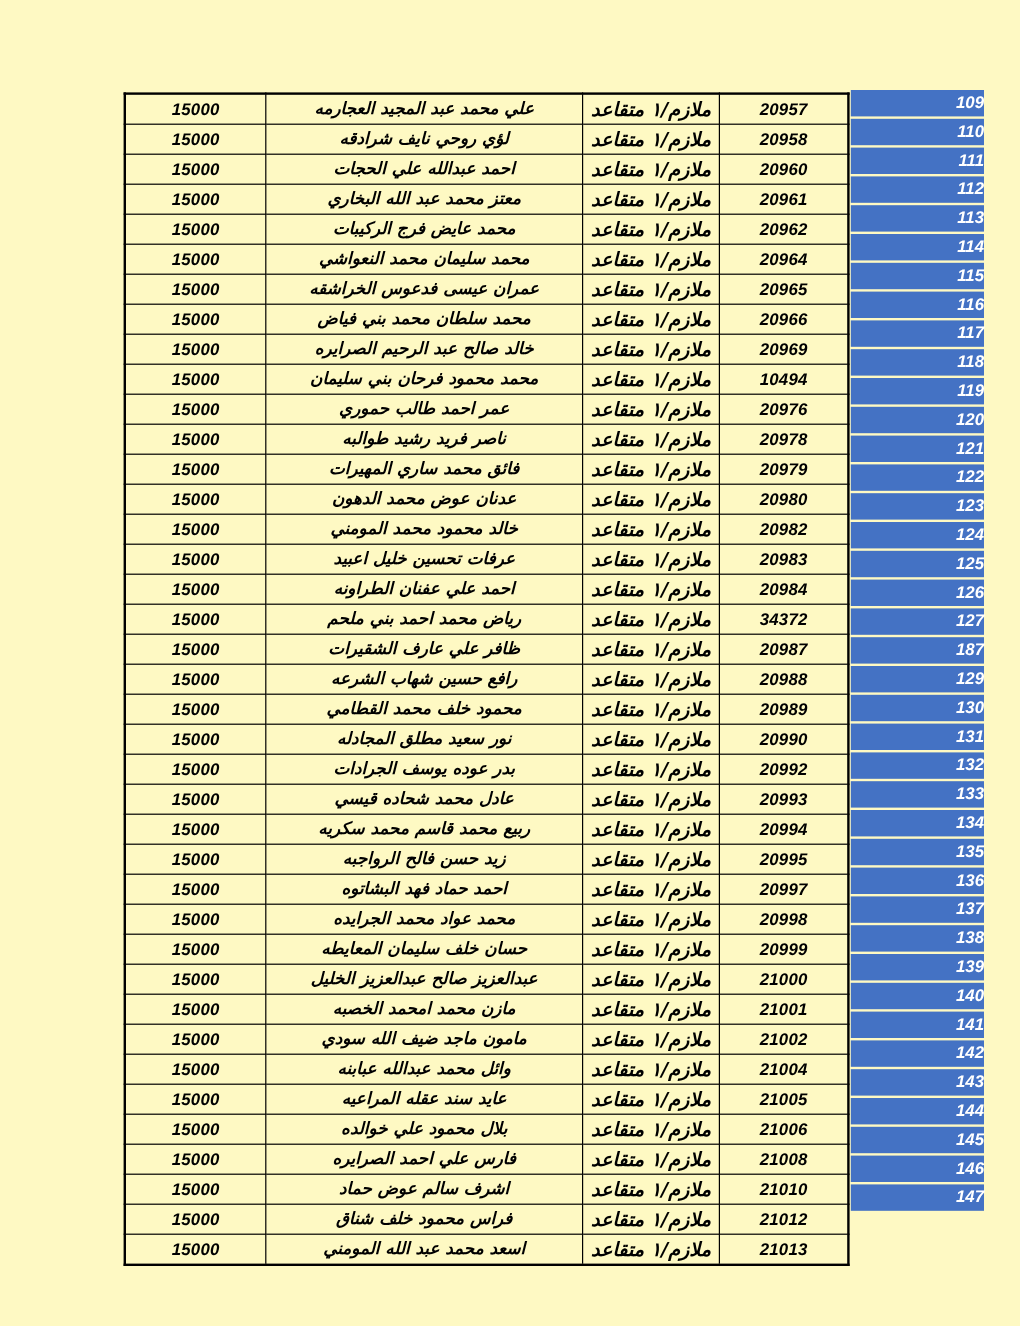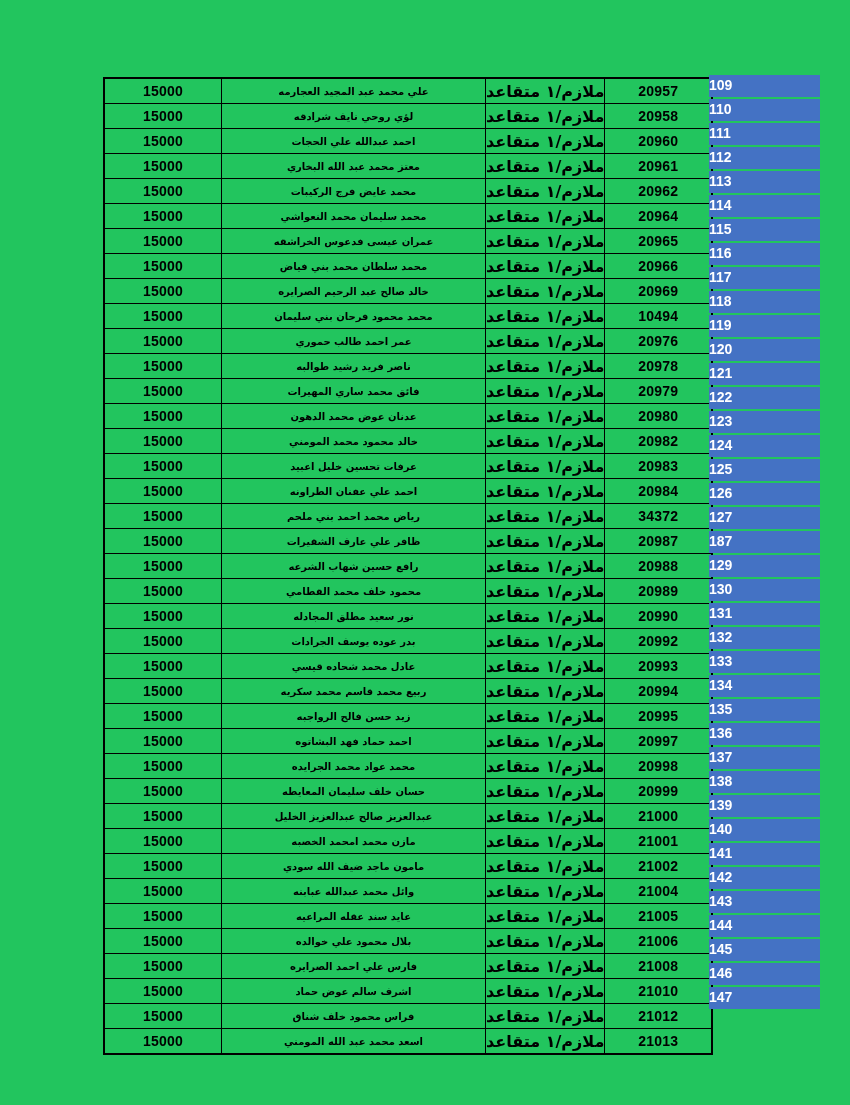--- a/index.html
+++ b/index.html
@@ -10,21 +10,22 @@
   body {
     width: 850px;
     height: 1105px;
     position: relative;
     overflow: hidden;
     font-family: "Liberation Sans", "DejaVu Sans", sans-serif;
   }
   .page {
     position: absolute;
     inset: 0;
-    background: #22c55e;
+    background: #fef9c3;
+    font-style: italic;
   }
   
   table.main-table {
     position: absolute;
     left: 103px;
     top: 77px;
     border-collapse: collapse;
     table-layout: fixed;
     border: 2px solid #000000;
   }
@@ -33,38 +34,38 @@
     height: 24px;
     padding: 0;
     text-align: center;
     vertical-align: middle;
     color: #000000;
     font-weight: bold;
     overflow: hidden;
     white-space: nowrap;
   }
   td.amount-cell { width: 116px; font-size: 14px; letter-spacing: 0.2px; }
-  td.name-cell   { width: 263px; font-size: 10px; direction: rtl; font-family: "DejaVu Sans", sans-serif; }
+  td.name-cell   { width: 263px; font-size: 14px; direction: rtl; font-family: "DejaVu Sans", sans-serif; }
   td.rank-cell   { width: 113px; font-size: 16px;   direction: rtl; font-family: "DejaVu Sans", sans-serif; }
   td.id-cell     { width: 106px; font-size: 14px; letter-spacing: 0.2px; }
   
   .num-column {
     position: absolute;
     left: 709px;
     top: 75px;
     width: 111px;
   }
   .num-cell {
     height: 21.5px;
     margin-bottom: 2.5px;
     background: var(--accent, #4472C4);
     color: var(--accent-text, #ffffff);
     font-size: 14px;
     font-weight: bold;
-    text-align: left;
+    text-align: right;
     line-height: 21.5px;
   }
 </style>
 </head>
 <body>
 
 <div class="page">
 
   <table class="main-table">
     <tbody>

